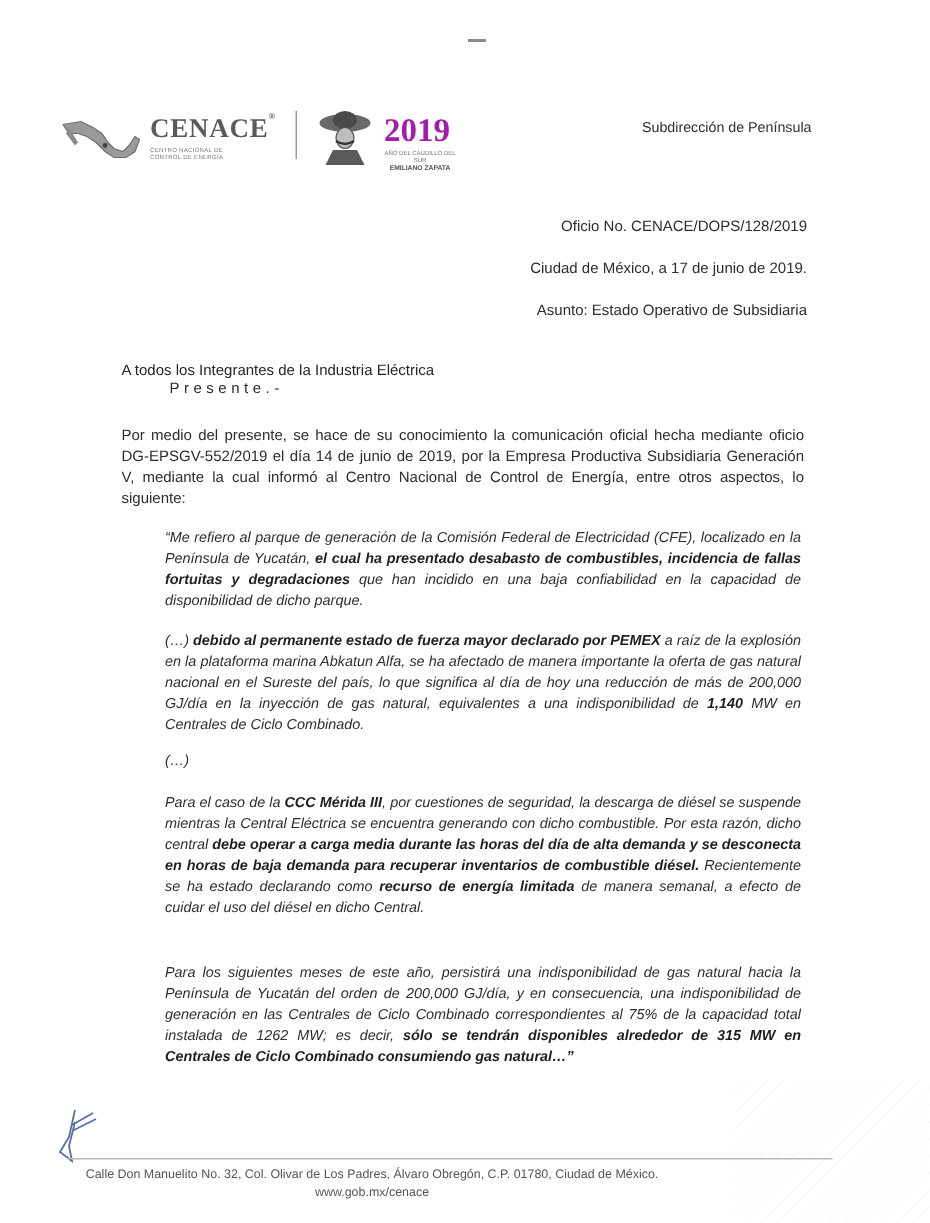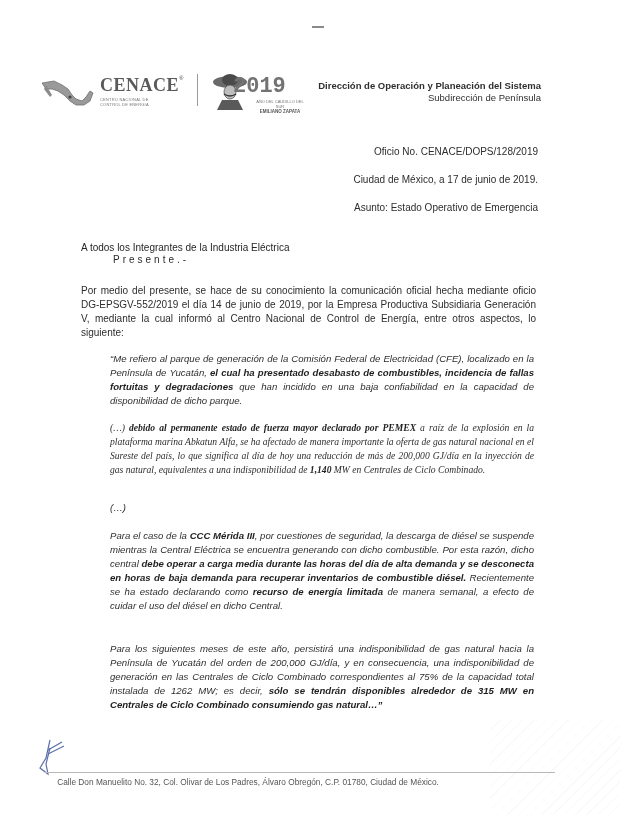--- a/index.html
+++ b/index.html
@@ -10,38 +10,38 @@
     .top-mark { position: absolute; left: 312px; top: 26px; width: 12px; height: 2px; background: #8a8a8a; }
     
     .logo-cenace { position: absolute; left: 40px; top: 75px; width: 150px; height: 38px; }
     .logo-map { position: absolute; left: 0; top: 2px; width: 54px; height: 30px; }
     .logo-cenace-word { position: absolute; left: 60px; top: 0; font-family: "Liberation Serif", "DejaVu Serif", serif; font-size: 18px; font-weight: bold; color: #5a5a5a; letter-spacing: 0.5px; }
     .logo-cenace-word sup { font-size: 6px; vertical-align: top; }
     .logo-cenace-sub { position: absolute; left: 60px; top: 22px; font-size: 4px; line-height: 5px; color: #777; letter-spacing: 0.2px; text-transform: uppercase; width: 70px; }
     .logo-divider { position: absolute; left: 197px; top: 74px; width: 1px; height: 32px; background: #9a9a9a; }
     .logo-2019 { position: absolute; left: 208px; top: 72px; width: 110px; height: 40px; }
     .zapata-icon { position: absolute; left: 4px; top: 0; width: 36px; height: 38px; }
-    .year-word { position: absolute; left: 25px; top: 2px; font-family: Liberation Mono, monospace; font-size: 22px; font-weight: bold; color: #737373; }
+    .year-word { position: absolute; left: 48px; top: 2px; font-family: Liberation Serif, serif; font-size: 22px; font-weight: bold; color: #a21caf; }
     .year-sub { position: absolute; left: 44px; top: 27px; font-size: 4px; line-height: 5px; color: #777; text-transform: uppercase; text-align: center; width: 56px; }
     .year-sub b { color: #555; font-size: 4.5px; }
     .dept { position: absolute; right: 79px; top: 80px; text-align: right; font-size: 9.5px; line-height: 12px; color: #2f2f2f; }
     .dept .dept-main { font-weight: bold; }
     
     .right-block { position: absolute; left: 300px; top: 140px; width: 238px; text-align: right; font-size: 10px; color: #2d2d2d; }
     .oficio { position: absolute; right: 0; top: 6px; }
     .fecha { position: absolute; right: 0; top: 34px; }
     .asunto { position: absolute; right: 0; top: 62px; }
     .bold { font-weight: normal; text-align: center; }
     
     .recipient { position: absolute; left: 81px; top: 241px; font-size: 10px; line-height: 13px; font-weight: normal; color: #262626; }
     .presente { position: absolute; left: 81px; top: 254px; font-size: 10px; letter-spacing: 3px; color: #2c2c2c; padding-left: 32px; }
     .intro { position: absolute; left: 81px; top: 284px; width: 455px; font-size: 10px; line-height: 14px; text-align: justify; color: #2d2d2d; }
     .quote { position: absolute; left: 110px; width: 424px; font-size: 9.6px; line-height: 14px; font-style: italic; text-align: justify; color: #2e2e2e; }
     .q1 { top: 352px; }
-    .q2 { top: 421px; font-family: Liberation Serif, serif; }
+    .q2 { top: 421px; }
     .q3 { top: 501px; }
     .q4 { top: 529px; }
     .q5 { top: 642px; }
     .quote b { font-weight: bold; color: #1f1f1f; }
     
     .signature-mark { position: absolute; left: 36px; top: 738px; width: 40px; height: 42px; }
     .footer-line { position: absolute; left: 45px; top: 772px; width: 510px; height: 1px; background: #b8b8b8; }
     .footer { position: absolute; left: 0; top: 777px; width: 496px; text-align: center; font-size: 8.3px; line-height: 11.5px; color: #555; }
     .watermark { position: absolute; right: 0; top: 720px; width: 130px; height: 95px;
       background: repeating-linear-gradient(135deg, rgba(0,0,0,0) 0 7px, rgba(0,0,0,0.025) 7px 8px); }
@@ -72,31 +72,30 @@
     <path d="M5 38 L10 28 L26 28 L31 38 Z" fill="#5a5a5a"></path>
   </svg>
   <div class="year-word">2019</div>
   <div class="year-sub">
     <div>Año del Caudillo del Sur</div>
     <b>Emiliano Zapata</b>
   </div>
 </div>
 
 <div class="dept">
-  <div class="dept-main">Dirección de Operación y Planeación del Sistema</div>
   <div>Subdirección de Península</div>
 </div>
 
 <div class="right-block">
   <div class="oficio">
     <span>Oficio No.</span> <span>CENACE/DOPS/128/2019</span>
   </div>
   <div class="fecha">Ciudad de México, a 17 de junio de 2019.</div>
   <div class="asunto">
-    <span class="bold">Asunto:</span> <span>Estado Operativo de Emergencia</span>
+    <span class="bold">Asunto:</span> <span>Estado Operativo de Subsidiaria</span>
   </div>
 </div>
 
 <div class="recipient">A todos los Integrantes de la Industria Eléctrica</div>
 <div class="presente">Presente.-</div>
 
 <div class="intro">Por medio del presente, se hace de su conocimiento la comunicación oficial hecha mediante oficio DG-EPSGV-552/2019 el día 14 de junio de 2019, por la Empresa Productiva Subsidiaria Generación V, mediante la cual informó al Centro Nacional de Control de Energía, entre otros aspectos, lo siguiente:</div>
 
 <div class="quote q1">
   <span>“Me refiero al parque de generación de la Comisión Federal de Electricidad (CFE), localizado en la Península de Yucatán, </span><b>el cual ha presentado desabasto de combustibles, incidencia de fallas fortuitas y degradaciones</b><span> que han incidido en una baja confiabilidad en la capacidad de disponibilidad de dicho parque.</span>
@@ -118,13 +117,14 @@
 
 <div class="watermark"></div>
 <svg class="signature-mark" viewBox="0 0 40 42">
   <path d="M14 2 L10 20 L4 30 L12 36 L10 26 L14 10" stroke="#5a6fa8" stroke-width="1.2" fill="none"></path>
   <path d="M12 12 L26 4" stroke="#5a6fa8" stroke-width="1.2" fill="none"></path>
   <path d="M12 16 L28 8" stroke="#5a6fa8" stroke-width="1.2" fill="none"></path>
 </svg>
 <div class="footer-line"></div>
 <div class="footer">
   <div>Calle Don Manuelito No. 32, Col. Olivar de Los Padres, Álvaro Obregón, C.P. 01780, Ciudad de México.</div>
+  <div>www.gob.mx/cenace</div>
 </div>
 
 </body></html>

